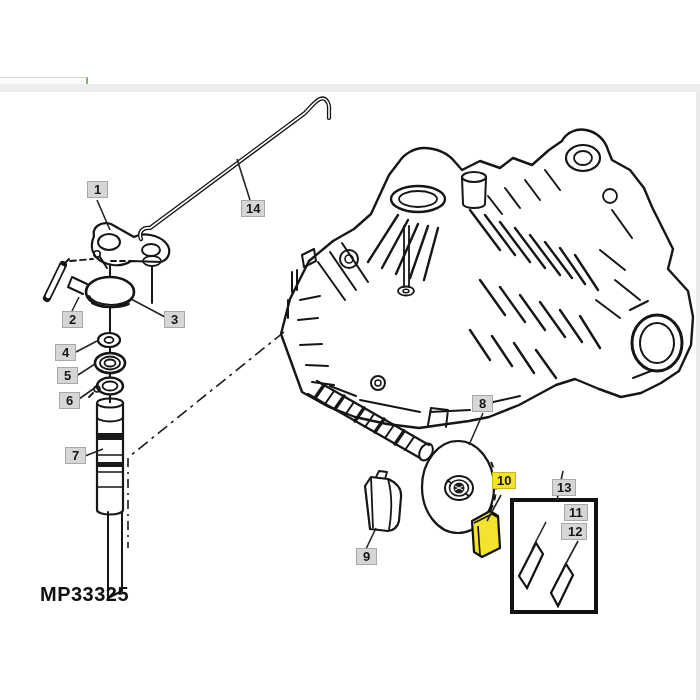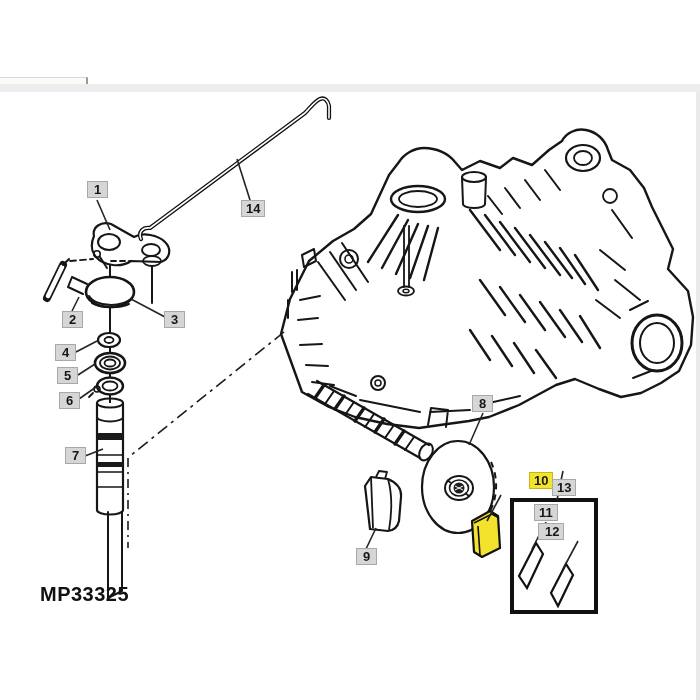--- a/index.html
+++ b/index.html
@@ -175,20 +175,20 @@
 
   <div class="callout" style="left:87px;top:181px;">1</div>
   <div class="callout" style="left:62px;top:311px;">2</div>
   <div class="callout" style="left:164px;top:311px;">3</div>
   <div class="callout" style="left:55px;top:344px;">4</div>
   <div class="callout" style="left:57px;top:367px;">5</div>
   <div class="callout" style="left:59px;top:392px;">6</div>
   <div class="callout" style="left:65px;top:447px;">7</div>
   <div class="callout" style="left:472px;top:395px;">8</div>
   <div class="callout" style="left:356px;top:548px;">9</div>
-  <div class="callout hl" style="left:492px;top:472px;margin-left:37px;">10</div>
-  <div class="callout" style="left:534px;top:504px;">11</div>
-  <div class="callout" style="left:538px;top:523px;padding-left:6px;">12</div>
+  <div class="callout hl" style="left:492px;top:472px;">10</div>
+  <div class="callout" style="left:564px;top:504px;">11</div>
+  <div class="callout" style="left:561px;top:523px;padding-left:6px;">12</div>
   <div class="callout" style="left:552px;top:453px;margin-top:26px;">13</div>
   <div class="callout" style="left:241px;top:200px;text-align:right;">14</div>
 
   <div class="figcode">MP33325</div>
 </div>
 
 </body></html>

